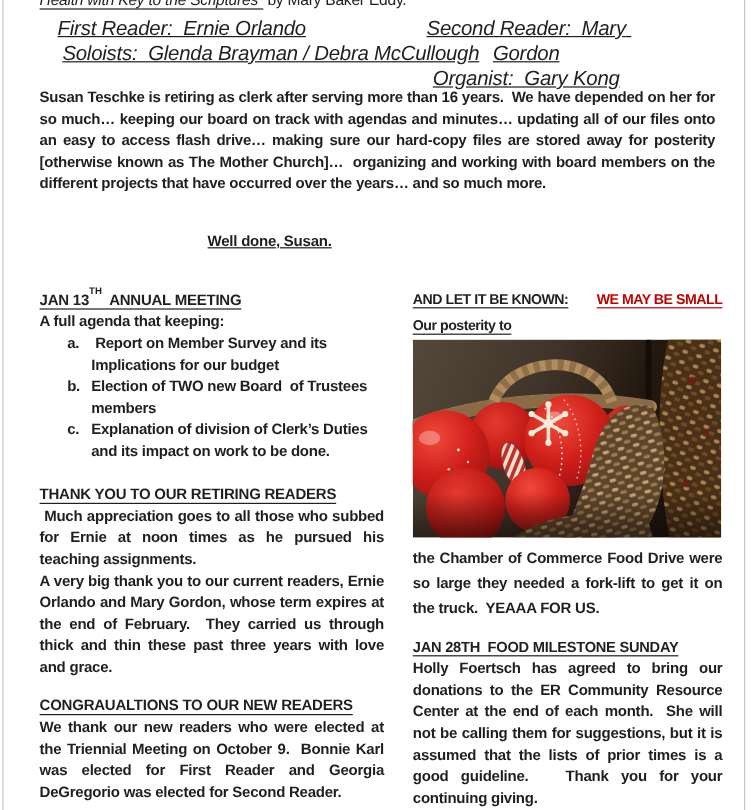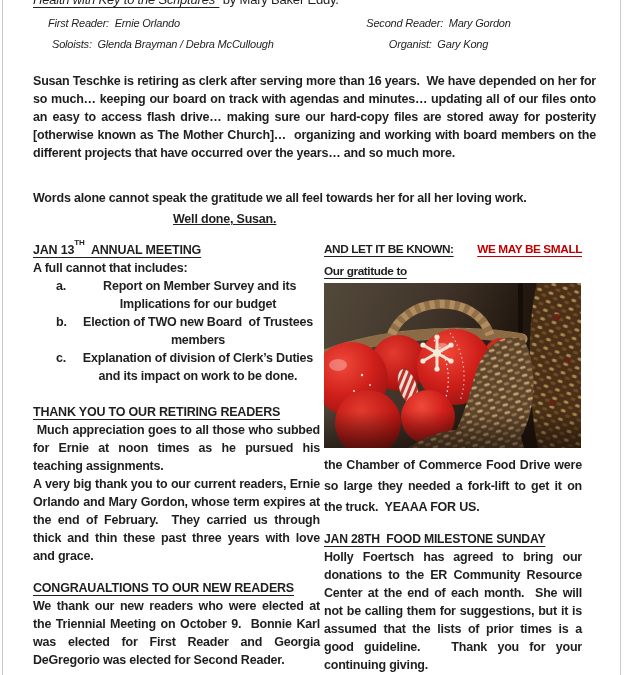--- a/index.html
+++ b/index.html
@@ -13,43 +13,43 @@
   .abs { position:absolute; }
   .b { font-weight:700; }
   .it { font-style:italic; }
   .pre { white-space:pre-wrap; }
   .just { text-align:justify; }
   .u { text-decoration:underline; text-underline-offset:2.5px; }
   .hd { font-weight:700; text-decoration:underline; text-underline-offset:2.5px; letter-spacing:-0.2px; }
 
   
   .topline { left:33px; top:-10px; line-height:20px; font-size:13px; width:560px; }
-  .mast { font-size:11px; font-style:italic; line-height:21px; }
+  .mast { font-size:17px; font-style:italic; line-height:21px;text-decoration:underline; }
   .mast-l1 { left:48px; top:13px; }
   .mast-l2 { left:52px; top:34px; }
   .mast-r  { left:335px; top:13px; width:207px; text-align:center; }
 
   
   .milestone { left:33px; top:71px; width:563px; }
   .milestone .body { margin-top:1px; }
 
   .gratitude { left:33px; top:189px; width:563px; }
   .gratitude .l2 { margin-top:3px; padding-left:140px;text-decoration:underline; }
 
   
   .col-left  { left:33px;  top:238px; width:287px; }
-  .col-right { left:324px; top:238px; width:258px; }
+  .col-right { left:344px; top:238px; width:258px; }
 
   sup.th { font-size:8px; position:relative; top:-4.5px; letter-spacing:0; }
 
   .agenda-intro { font-weight:700; }
   .agenda-list { margin:0; }
   .agenda-item { display:flex; font-weight:700; }
   .agenda-item .mk { width:20px; padding-left:23px; flex:none; }
-  .agenda-item .tx { flex:1;text-align:center; }
+  .agenda-item .tx { flex:1; }
 
   .col-left .hd2 { margin-top:18px; }
   .hd-gap { margin-top:14px; }
 
   
   .known-line { display:flex; justify-content:space-between; font-weight:700;
                 font-size:11.8px; letter-spacing:-0.4px; line-height:22px; height:22px; }
   .known-line span { text-decoration:underline; text-underline-offset:2.5px; white-space:nowrap; }
   .red { color:#c00000; }
 
@@ -75,27 +75,26 @@
   <div class="abs mast mast-r">
     <div class="pre">Second Reader:  Mary Gordon</div>
     <div class="pre">Organist:  Gary Kong</div>
   </div>
 
   <div class="abs milestone">
     <div class="body b just pre">Susan Teschke is retiring as clerk after serving more than 16 years.  We have depended on her for so much… keeping our board on track with agendas and minutes… updating all of our files onto an easy to access flash drive… making sure our hard-copy files are stored away for posterity [otherwise known as The Mother Church]…  organizing and working with board members on the different projects that have occurred over the years… and so much more.</div>
   </div>
 
   <div class="abs gratitude b">
-    <div class="pre">Words alone cannot speak the gratitude we all feel towards her for all her loving work.</div>
     <div class="l2 pre">Well done, Susan.</div>
   </div>
 
   <div class="abs col-left">
     <div class="hd"><span class="pre">JAN 13</span><sup class="th">TH</sup><span class="pre">  ANNUAL MEETING</span></div>
-    <div class="agenda-intro pre">A full cannot that includes:</div>
+    <div class="agenda-intro pre">A full agenda that keeping:</div>
     <div class="agenda-list">
       <div class="agenda-item">
         <span class="mk">a.</span>
         <span class="tx pre"> Report on Member Survey and its Implications for our budget</span>
       </div>
       <div class="agenda-item">
         <span class="mk">b.</span>
         <span class="tx pre">Election of TWO new Board  of Trustees members</span>
       </div>
       <div class="agenda-item">
@@ -109,21 +108,21 @@
     <div class="hd hd-gap pre">CONGRAUALTIONS TO OUR NEW READERS</div>
     <div class="b just pre">We thank our new readers who were elected at the Triennial Meeting on October 9.  Bonnie Karl was elected for First Reader and Georgia DeGregorio was elected for Second Reader.</div>
   </div>
 
   <div class="abs col-right">
     <div class="known-line">
       <span>AND LET IT BE KNOWN:</span>
       <span class="red">WE MAY BE SMALL</span>
     </div>
     <div class="known-line">
-      <span>Our gratitude to</span>
+      <span>Our posterity to</span>
     </div>
 
     <div class="photo">
       <svg width="257" height="165" viewBox="0 0 257 165" preserveAspectRatio="none" role="img">
         <defs>
           <linearGradient id="bgG" x1="0" y1="0" x2="1" y2="0.25">
             <stop offset="0" stop-color="#53493a"></stop>
             <stop offset="0.45" stop-color="#40342a"></stop>
             <stop offset="0.75" stop-color="#241910"></stop>
             <stop offset="1" stop-color="#1b120b"></stop>

